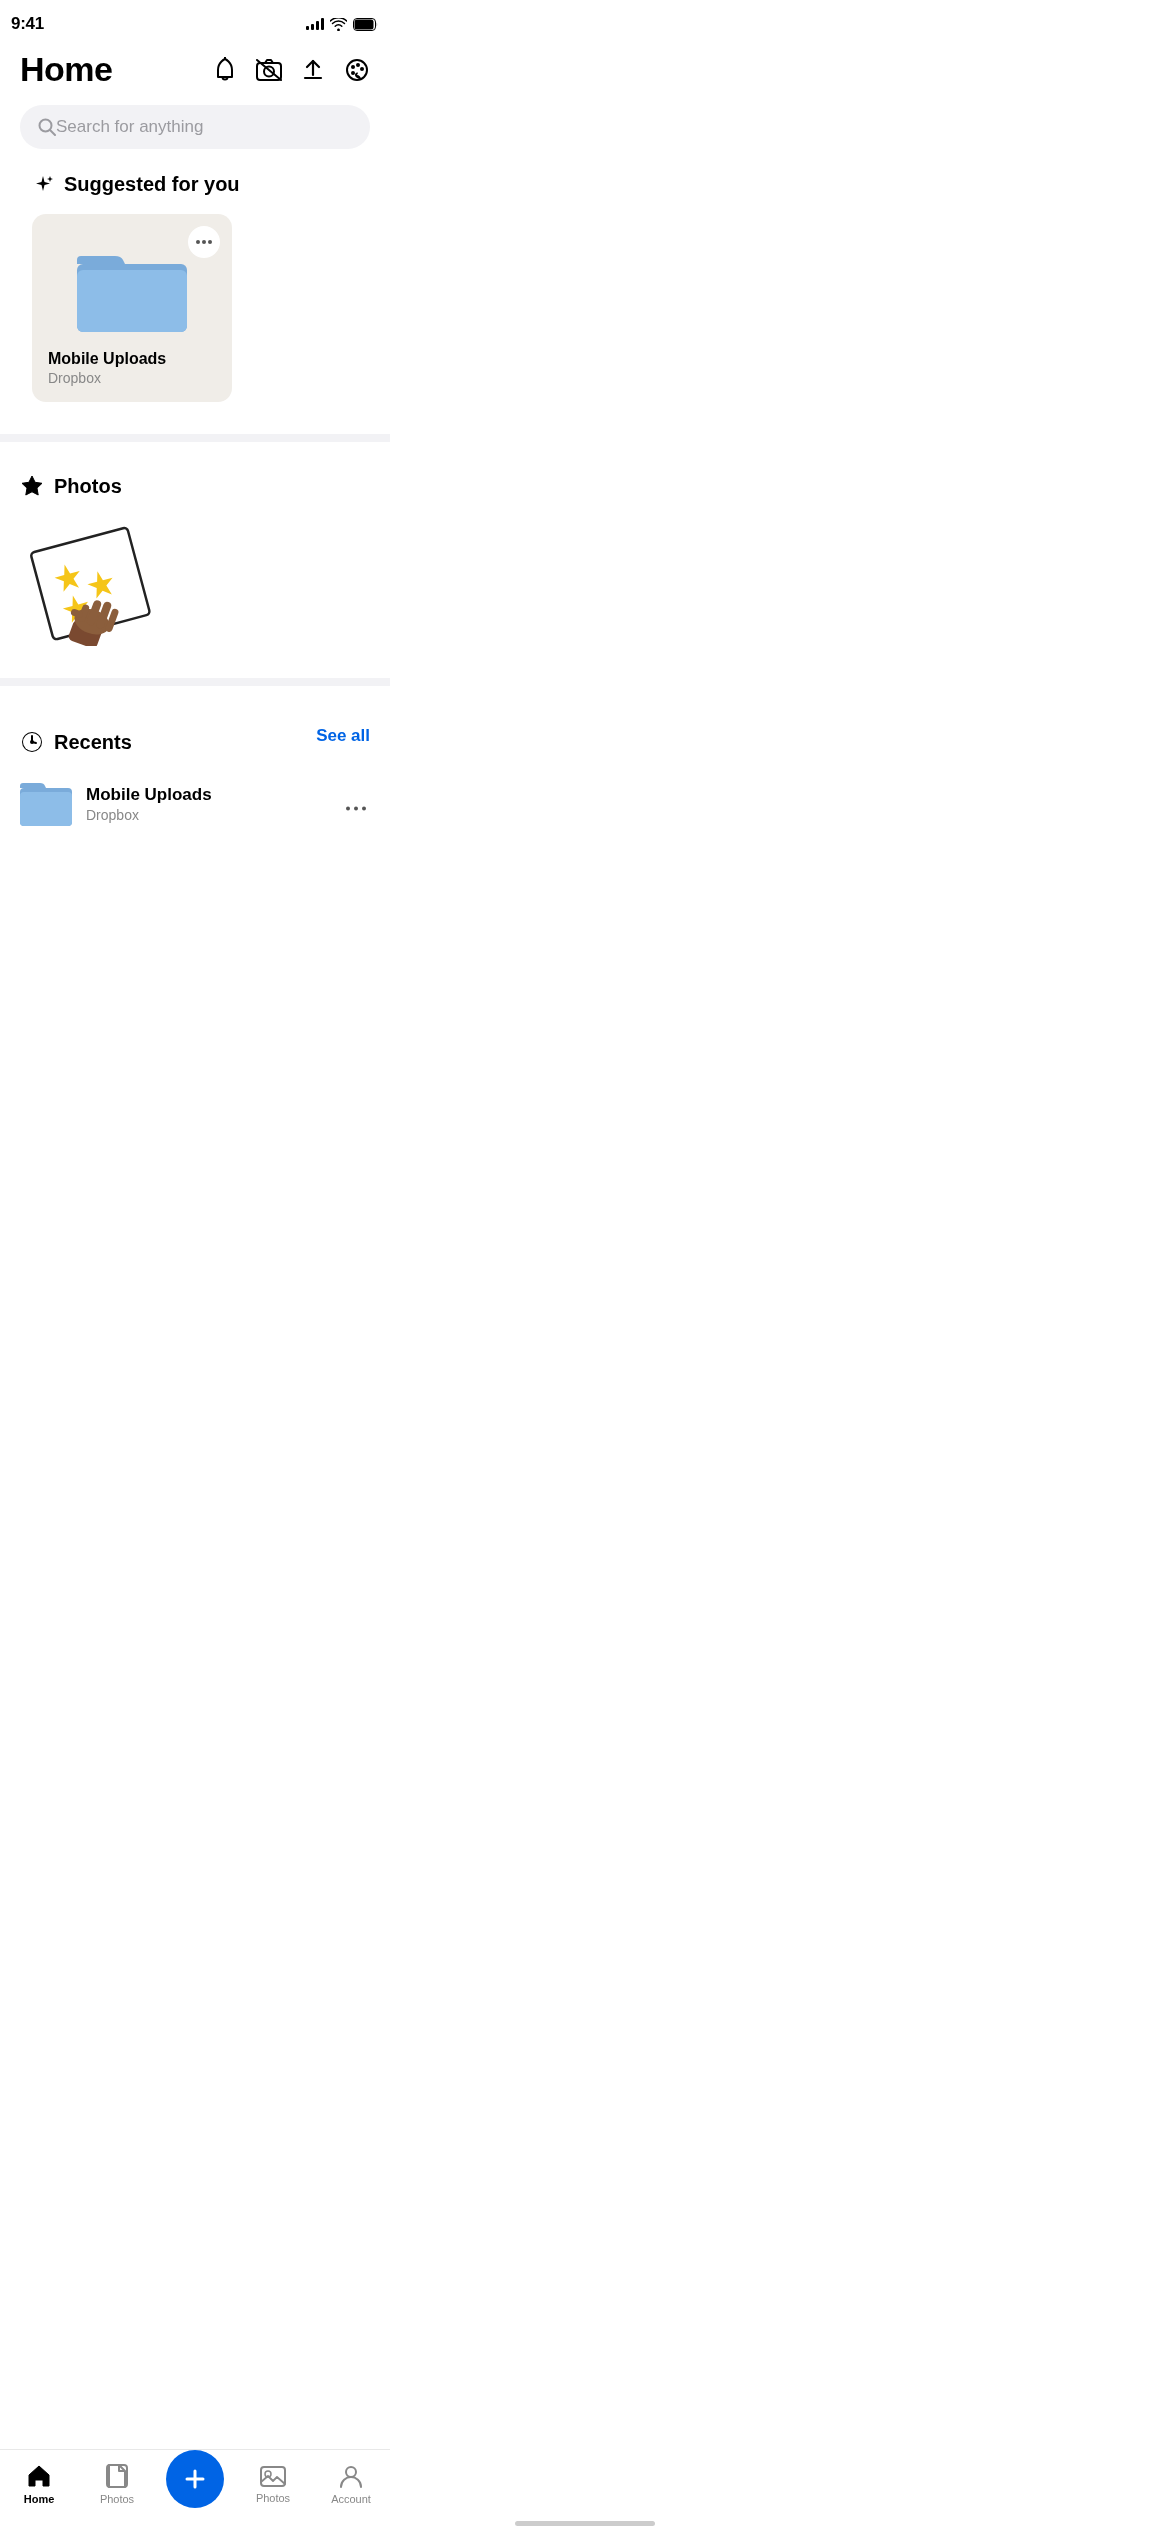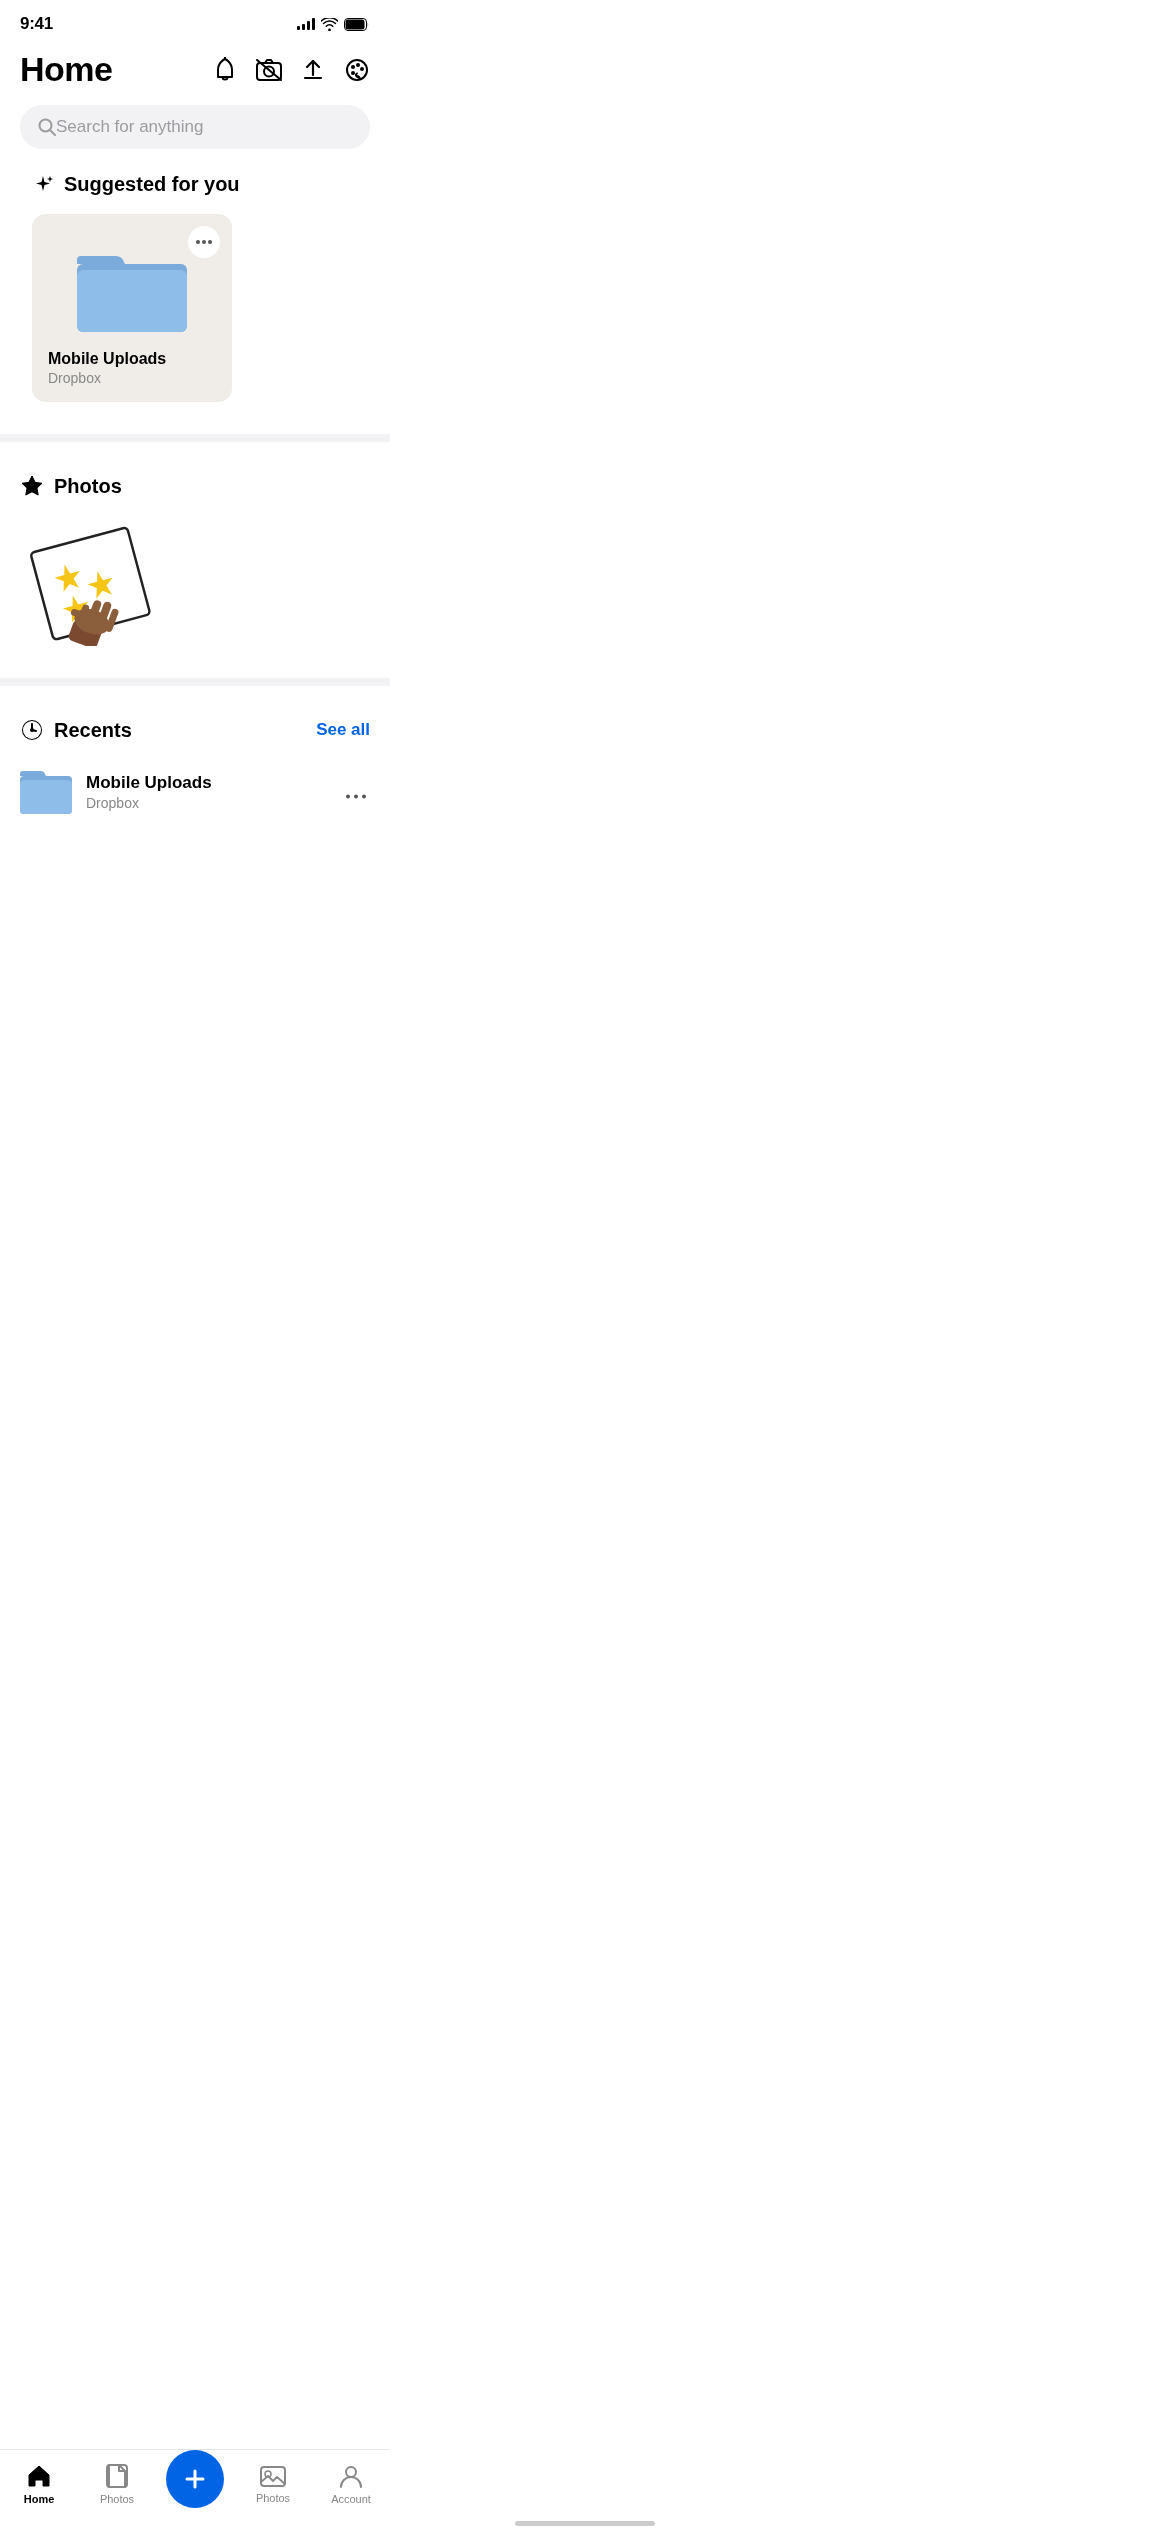--- a/index.html
+++ b/index.html
@@ -12,21 +12,21 @@
       min-height: 844px;
       overflow-x: hidden;
       position: relative;
     }
 
     
     .status-bar {
       display: flex;
       justify-content: space-between;
       align-items: center;
-      padding: 14px 20px 8px;
+      padding: 14px 11px 8px;
       background: #ffffff;
     }
     .status-time {
       font-size: 17px;
       font-weight: 600;
       color: #000;
       letter-spacing: -0.3px;
     }
     .status-icons {
       display: flex;
@@ -175,20 +175,21 @@
     .recents-header {
       display: flex;
       align-items: center;
       justify-content: space-between;
       margin-bottom: 20px;
     }
     .recents-left {
       display: flex;
       align-items: center;
       gap: 10px;
+      margin-top: 12px;
     }
     .see-all {
       color: #0064e5;
       font-size: 17px;
       font-weight: 700;
       cursor: pointer;
     }
     .recent-item {
       display: flex;
       align-items: center;

